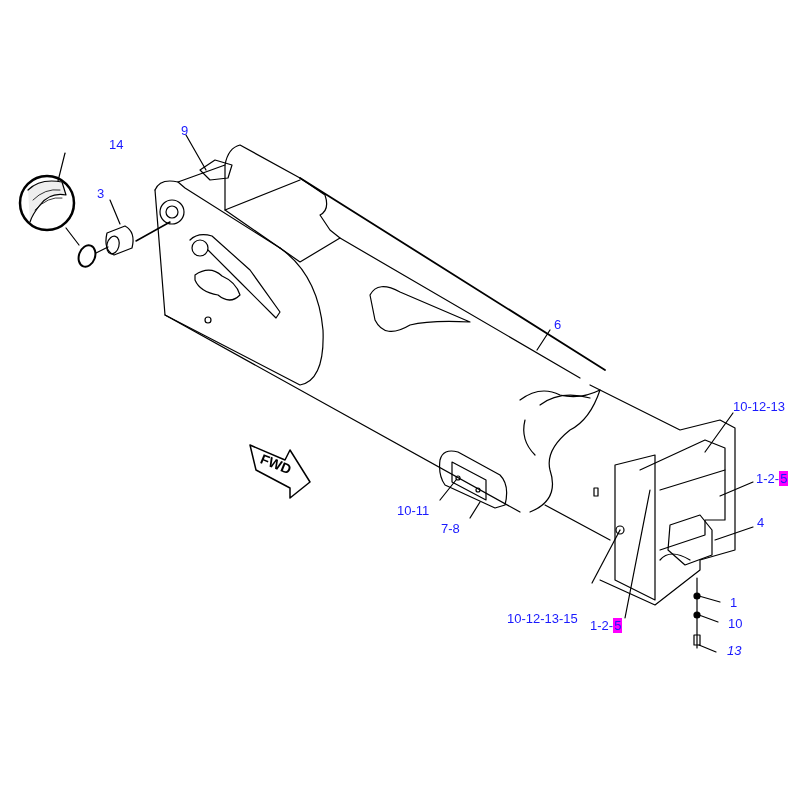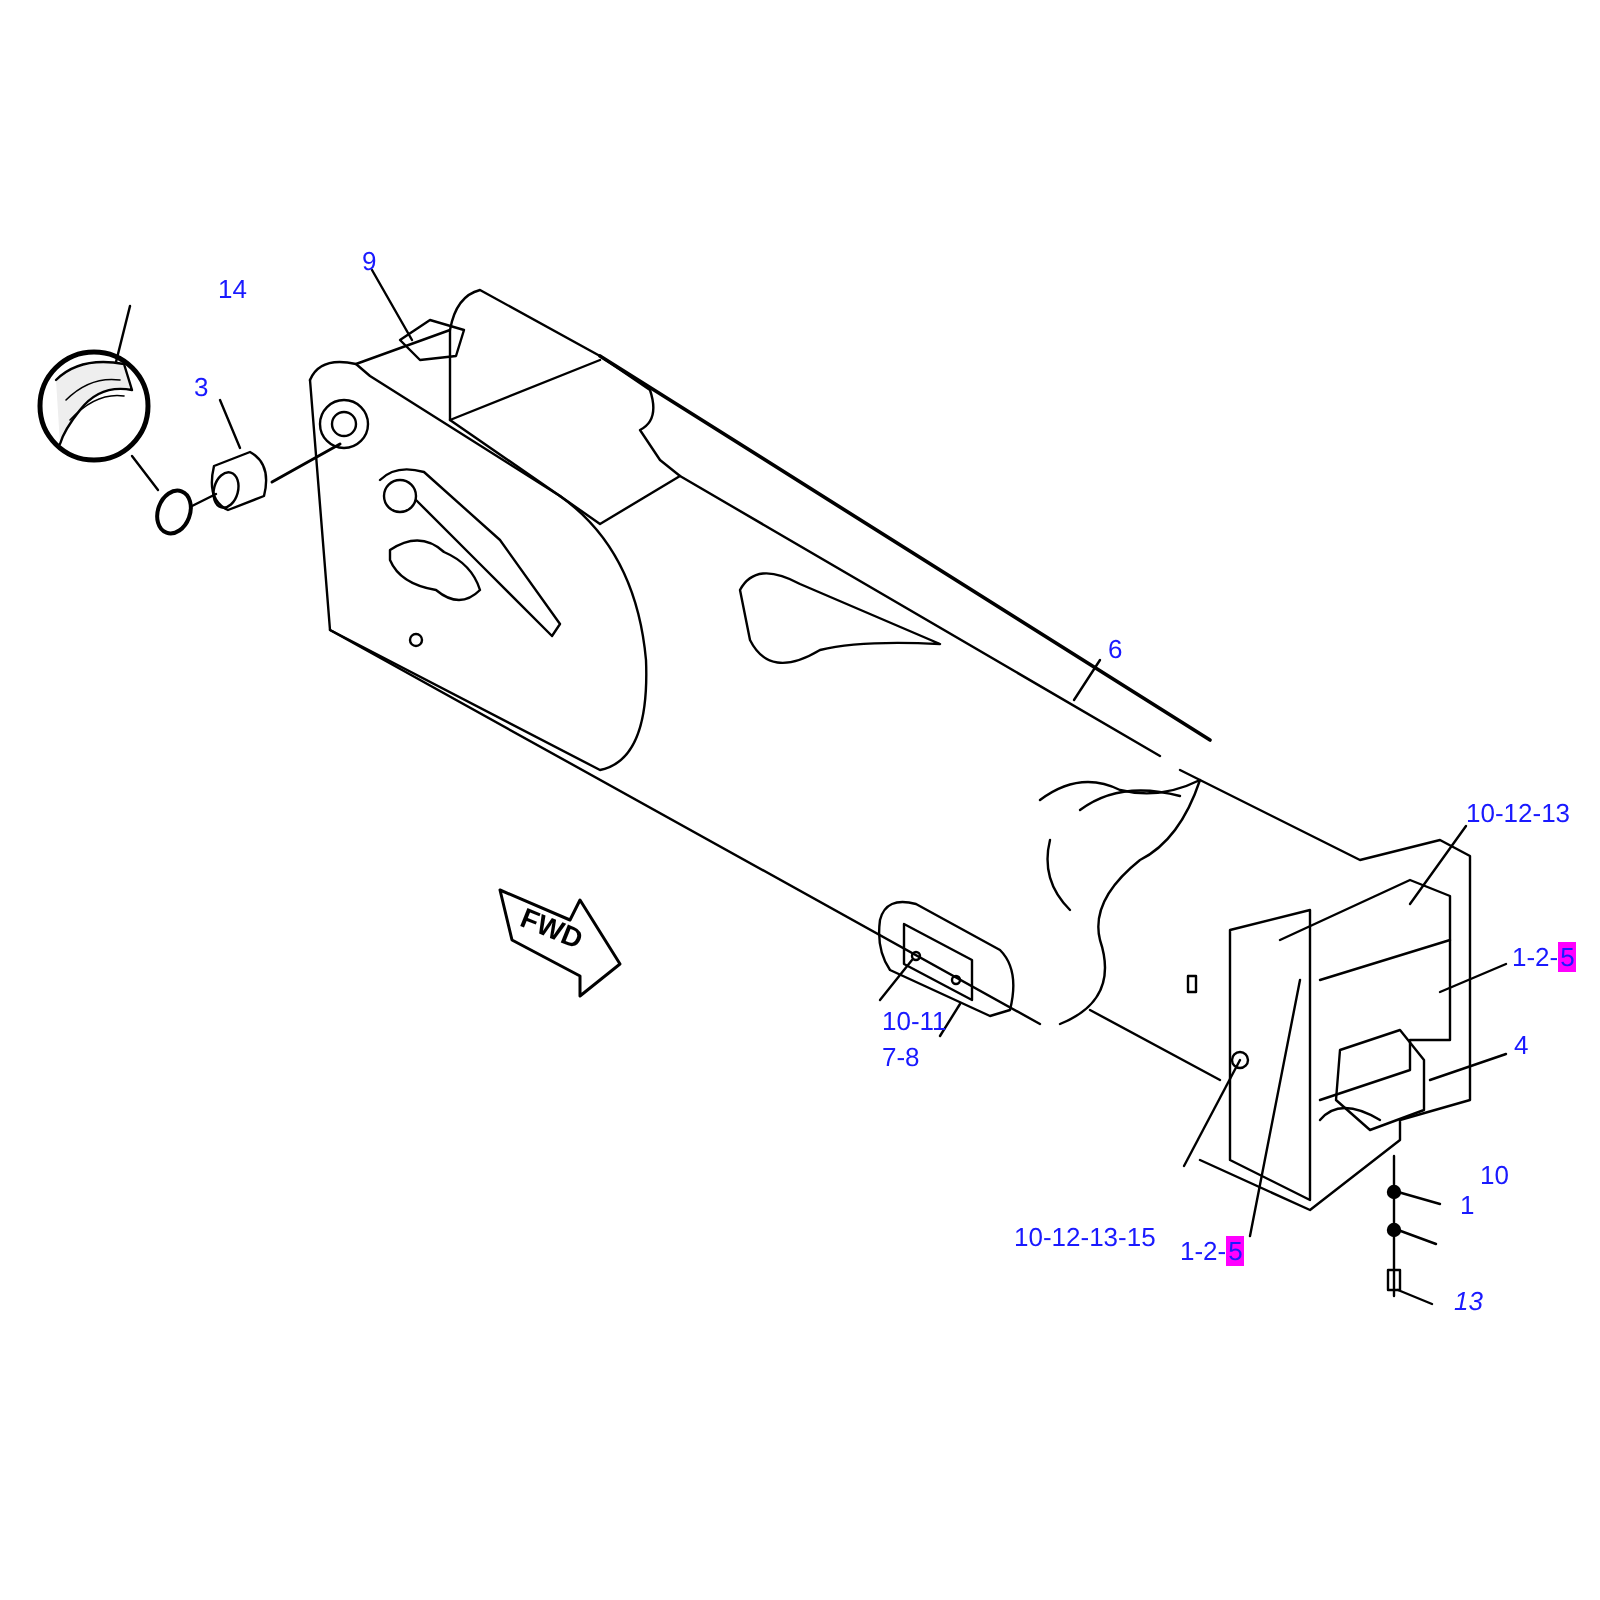--- a/index.html
+++ b/index.html
@@ -103,19 +103,19 @@
 
 <div class="fwd-label" style="left:260px;top:456px;">FWD</div>
 
 <span class="callout" style="left:70px;top:138px;margin-left:39px;">14</span>
 <span class="callout" style="left:181px;top:124px;">9</span>
 <span class="callout" style="left:97px;top:187px;">3</span>
 <span class="callout" style="left:554px;top:318px;">6</span>
 <span class="callout" style="left:733px;top:400px;">10-12-13</span>
 <span class="callout" style="left:756px;top:472px;"><span>1-2-</span><span class="hl">5</span></span>
 <span class="callout" style="left:757px;top:516px;">4</span>
-<span class="callout" style="left:397px;top:504px;margin-left:44px;">10-11</span>
+<span class="callout" style="left:397px;top:504px;">10-11</span>
 <span class="callout" style="left:441px;top:522px;">7-8</span>
 <span class="callout" style="left:507px;top:612px;">10-12-13-15</span>
 <span class="callout" style="left:590px;top:619px;"><span>1-2-</span><span class="hl">5</span></span>
 <span class="callout" style="left:730px;top:596px;">1</span>
-<span class="callout" style="left:728px;top:581px;margin-left:12px;">10</span>
+<span class="callout" style="left:728px;top:617px;">10</span>
 <span class="callout" style="left:727px;top:644px;font-style:italic;">13</span>
 
 </body></html>

